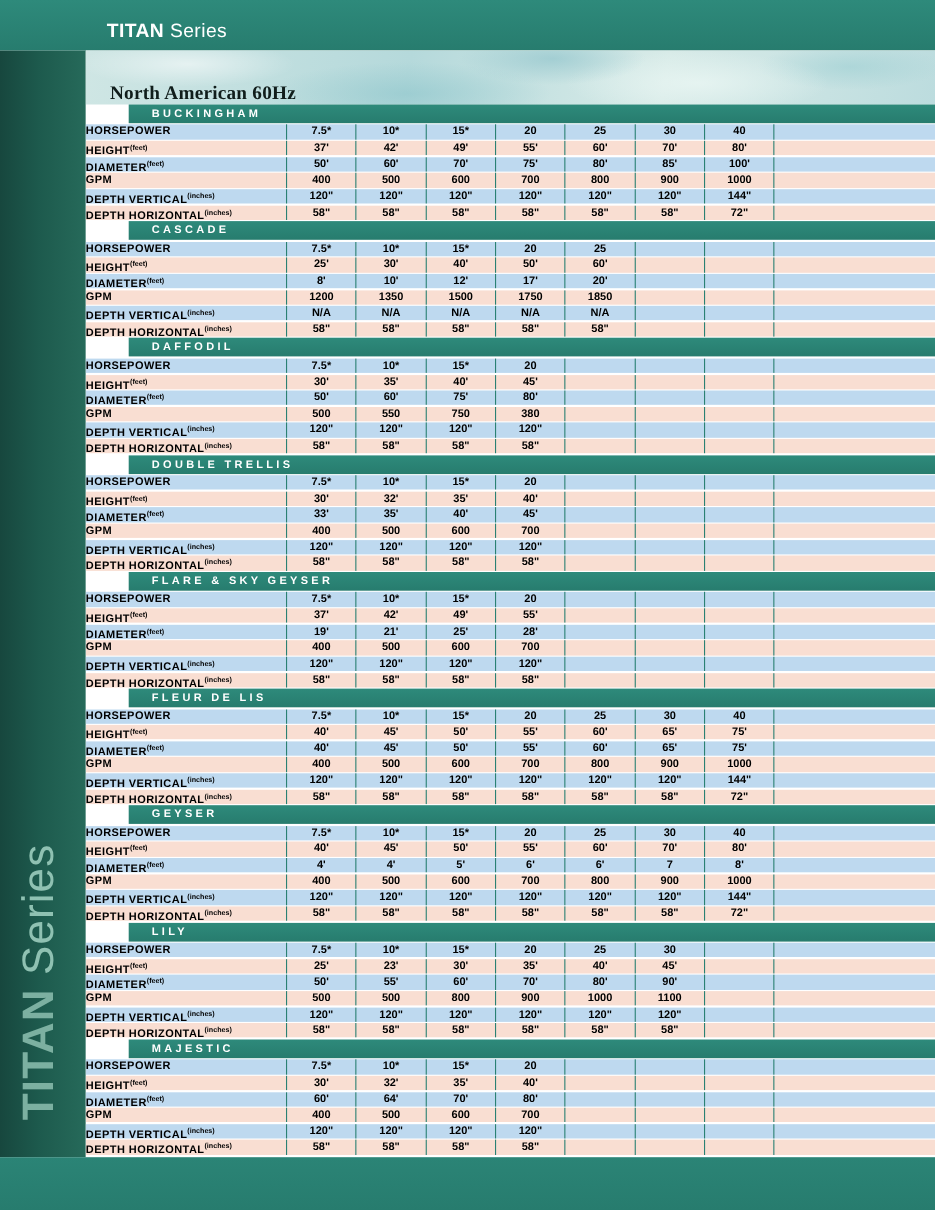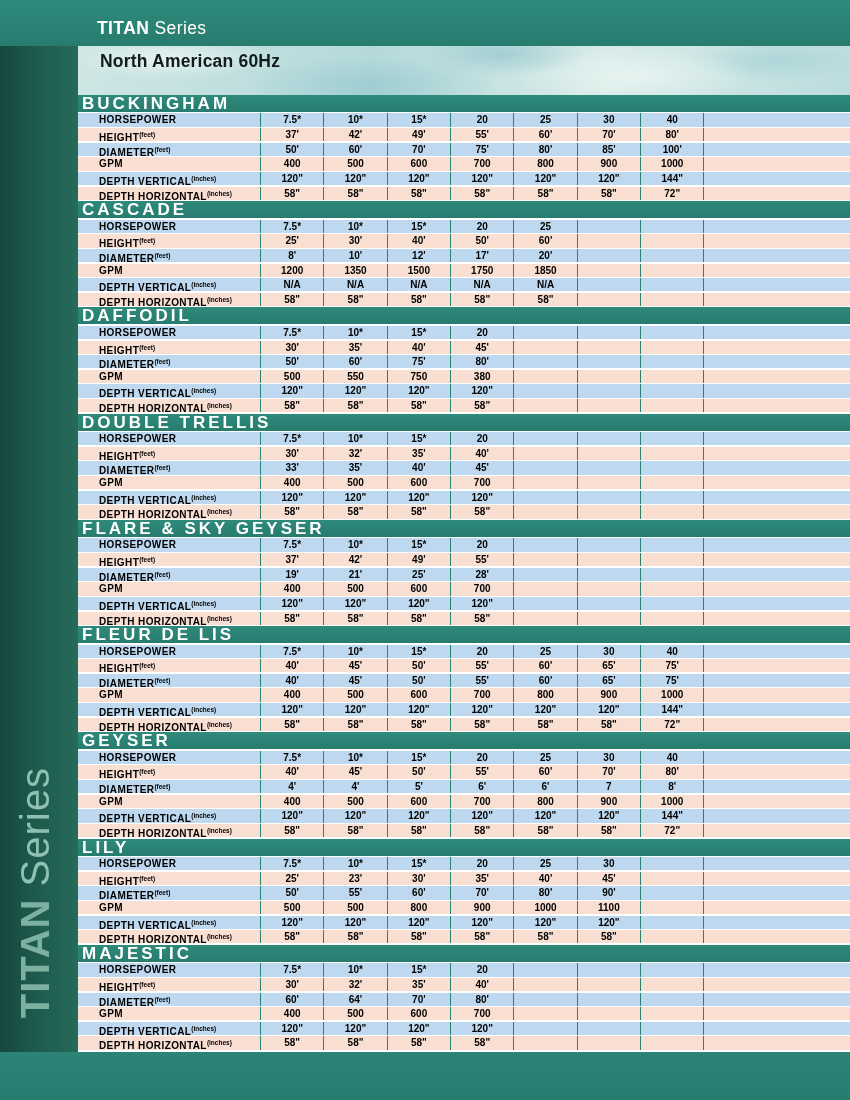--- a/index.html
+++ b/index.html
@@ -51,40 +51,40 @@
   
   .subtitle-band{
     height:49px;
     background:
       radial-gradient(ellipse 140px 30px at 12% 25%, rgba(255,255,255,.55), transparent 70%),
       radial-gradient(ellipse 180px 40px at 38% 80%, rgba(138,196,202,.55), transparent 72%),
       radial-gradient(ellipse 120px 34px at 55% 15%, rgba(126,186,196,.5), transparent 70%),
       radial-gradient(ellipse 160px 38px at 72% 60%, rgba(235,247,244,.75), transparent 75%),
       radial-gradient(ellipse 120px 30px at 90% 30%, rgba(150,204,208,.5), transparent 70%),
       linear-gradient(100deg,#cfe6e4 0%,#b5d9db 38%,#d8ebe8 68%,#bcdcde 100%);
-    display:flex;align-items:flex-start;padding-left:22px;padding-top:5px;
+    display:flex;align-items:flex-end;padding-left:22px;padding-top:5px;font-family:Liberation Serif, serif;
   }
   .subtitle{font-weight:700;font-size:17.5px;color:var(--ink);letter-spacing:.2px;}
 
   
   .section-header{
     height:17px;margin-bottom:1.4px;
     background:linear-gradient(to bottom,#2e8a7b,#277c6e);
-    color:#fff;font-weight:700;font-size:17px;letter-spacing:3px;
-    line-height:17px;padding-left:4px;
+    color:#fff;font-weight:700;font-size:10px;letter-spacing:3px;
+    line-height:17px;padding-left:21px;margin-left:39px;
   }
   .row{
     height:13.25px;margin-bottom:1.4px;
     display:grid;
     grid-template-columns:182px repeat(7,63.35px) 1fr;
   }
   .row.blue{background:var(--blue);}
   .row.peach{background:var(--peach);}
   .cell{line-height:13.25px;font-size:10px;font-weight:700;color:#000;overflow:hidden;}
-  .cell.label{padding-left:21px;letter-spacing:.4px;white-space:nowrap;}
+  .cell.label{letter-spacing:.4px;white-space:nowrap;}
   .cell.label .sup{font-size:6.5px;vertical-align:super;letter-spacing:0;font-weight:700;}
   .cell.val{text-align:center;border-left:1.6px solid var(--teal);}
   .cell.trail{border-left:1.6px solid var(--teal);}
 
   
   .footer-band{
     position:absolute;top:1052px;left:0;width:850px;height:48px;
     background:linear-gradient(to bottom,#2b8476,#277c6e);
   }
 </style>

